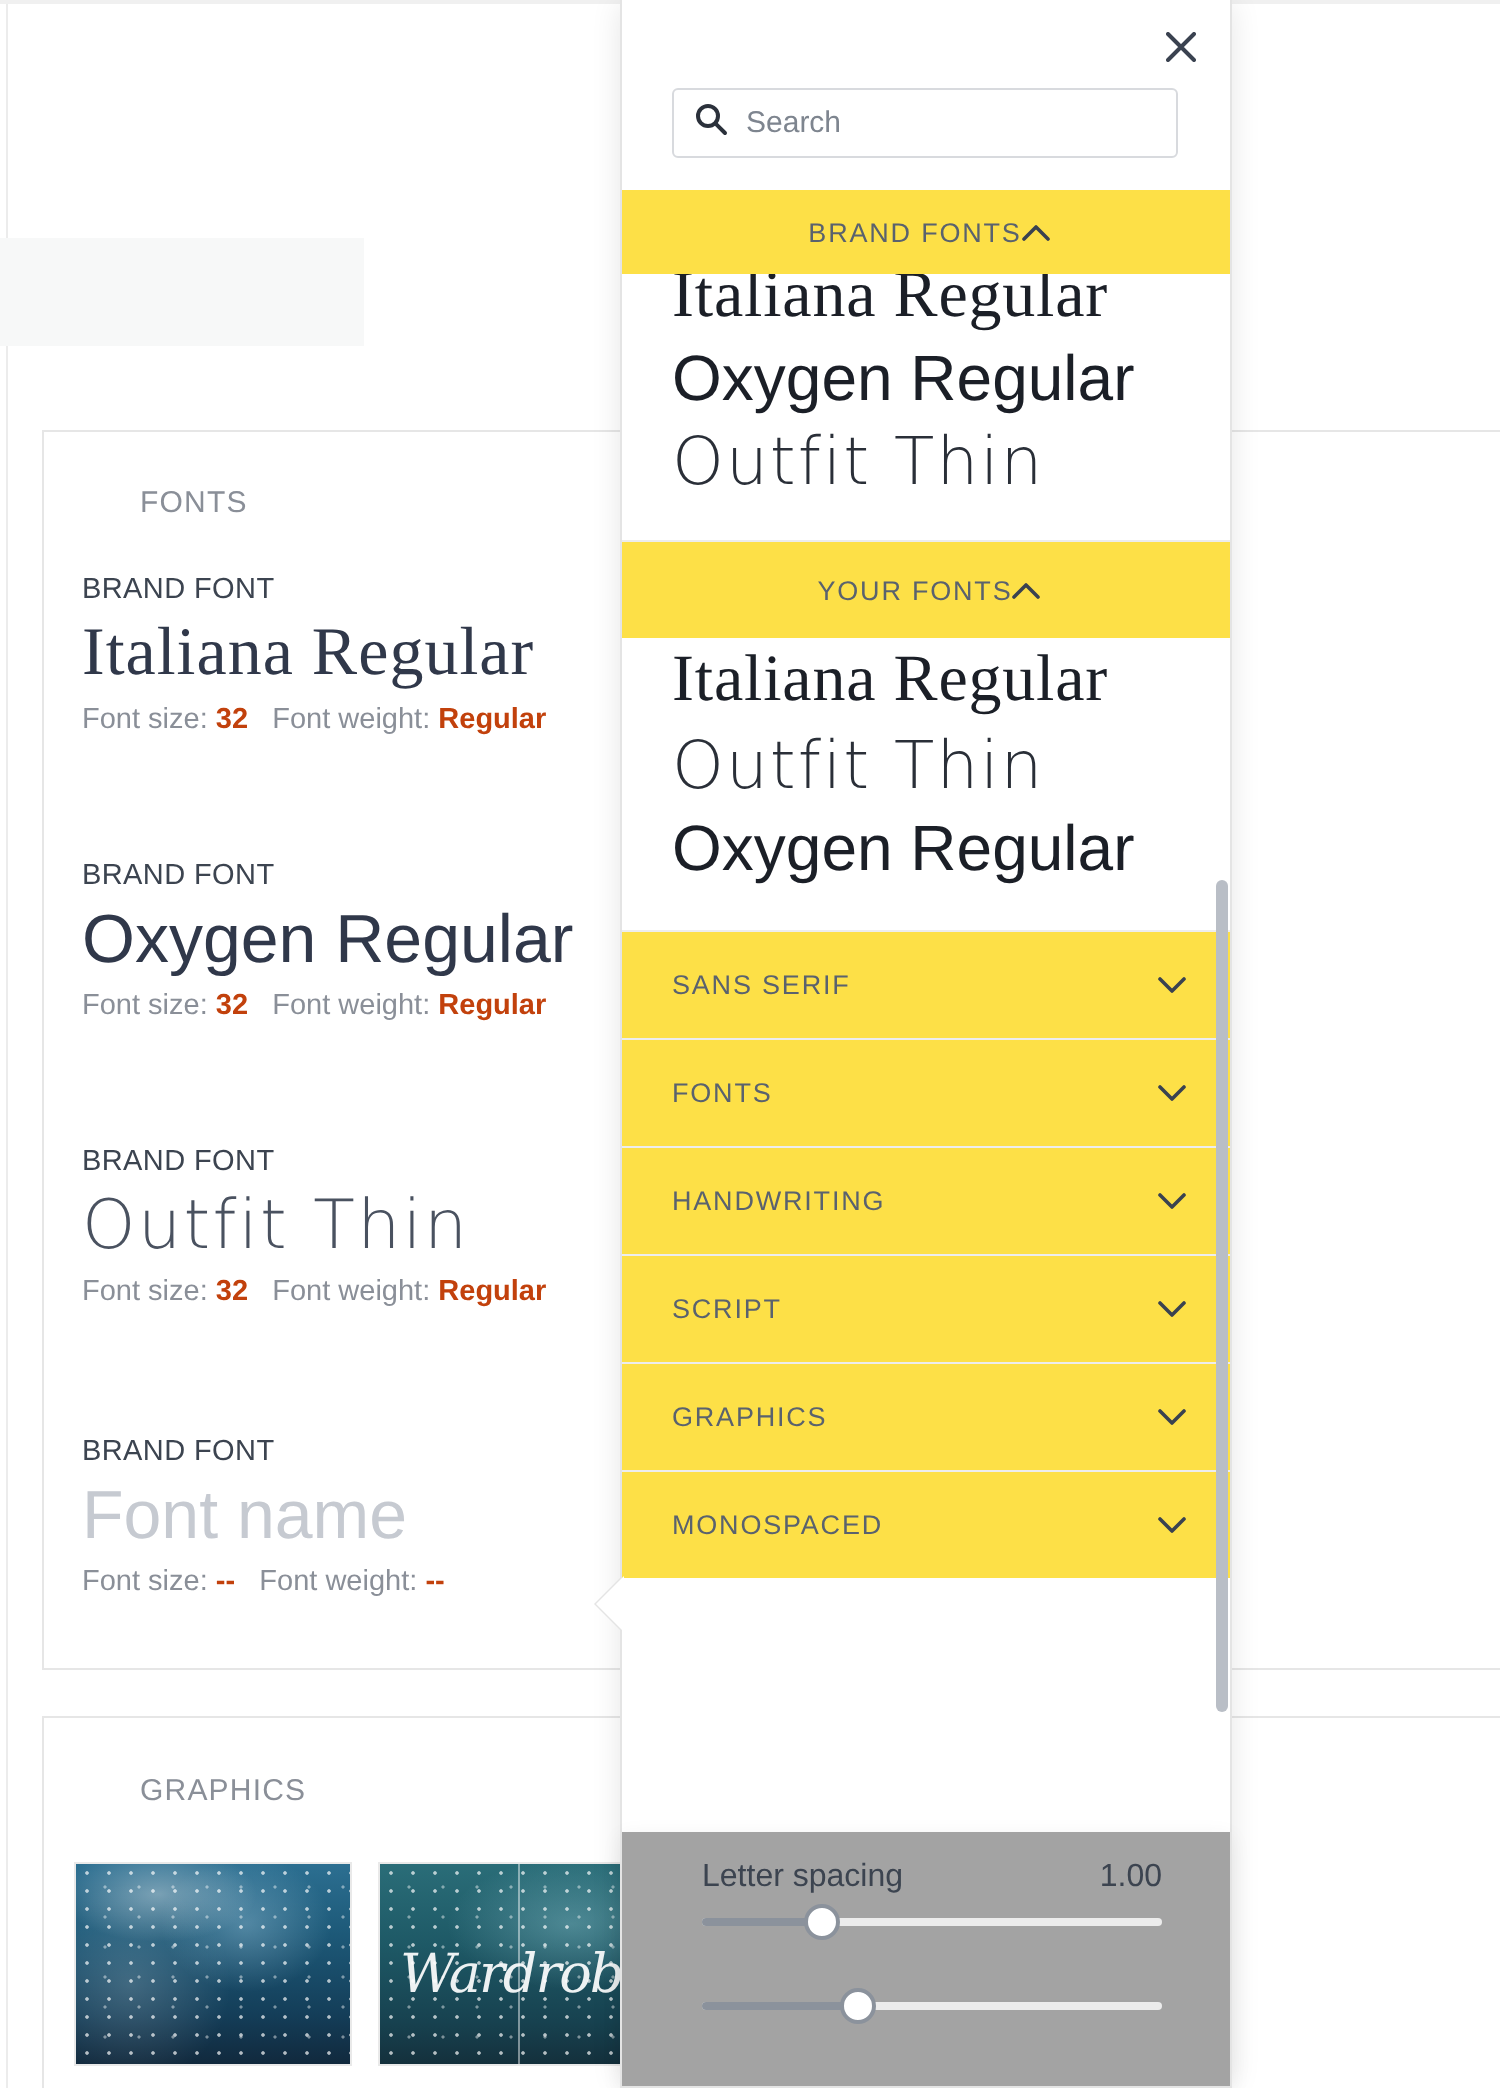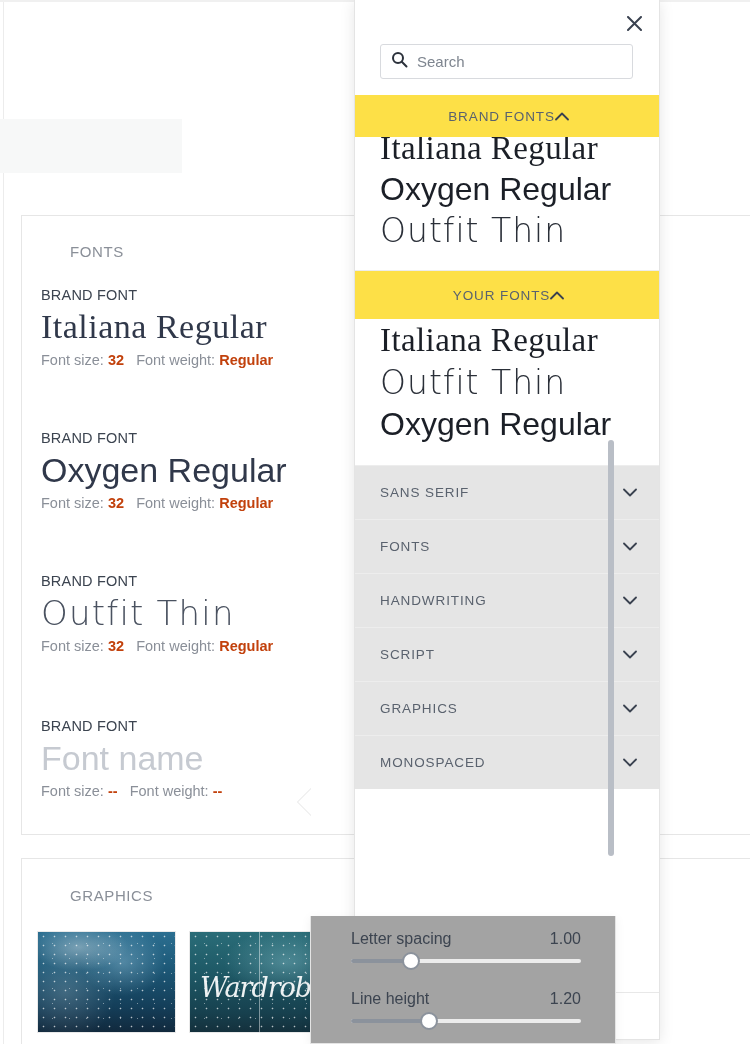--- a/index.html
+++ b/index.html
@@ -103,21 +103,20 @@
   }
 
   
   .popover {
     position: absolute; left: 310px; top: 0px; width: 306px; height: 1040px;
     background: #ffffff;
     border: 1px solid #e4e4e4;
     border-top: none;
     box-shadow: 0 2px 14px rgba(0,0,0,0.10);
     overflow: hidden;
-    margin-left: 44px;
   }
   .close-btn {
     position: absolute; right: 12px; top: 10px;
     width: 26px; height: 26px;
     display: flex; align-items: center; justify-content: center;
     cursor: pointer;
   }
   .close-btn svg { display: block; }
 
   .search-wrap { position: absolute; left: 25px; top: 44px; width: 253px; height: 35px; }
@@ -170,21 +169,21 @@
   .fr-outfit   { font-family: "DejaVu Sans", sans-serif; font-weight: 300; font-size: 33px; letter-spacing: 1px; line-height: 1.28; color: #2a2f38; }
 
   .divider { height: 1px; background: #ececec; width: 100%; }
 
   .cat-row {
     height: 54px;
     display: flex; align-items: center; justify-content: space-between;
     padding: 0 24px 0 25px;
     border-top: 1px solid #ededed;
     cursor: pointer;
-    background: #e5e5e5;
+    background: #fde047;
   }
   .cat-row .lbl { font-size: 13.5px; letter-spacing: 0.9px; color: #5a626e; }
 
   .upload-bar {
     position: absolute; left: 0; bottom: 0; width: 306px; height: 47px;
     border-top: 1px solid #e8e8e8;
     display: flex; align-items: center; justify-content: center;
     gap: 11px;
     background: #fff;
     cursor: pointer;
@@ -428,24 +427,20 @@
         <span class="slider-label">Letter spacing</span>
         <span class="slider-value">1.00</span>
       </div>
       <div class="track">
         <div class="fill" style="width:26%;"></div>
         <div class="knob" style="left:26%;"></div>
       </div>
     </div>
 
     <div class="slider-group" style="top:74px;">
-      <div class="slider-top">
-        <span class="slider-label">Line height</span>
-        <span class="slider-value">1.20</span>
-      </div>
       <div class="track">
         <div class="fill" style="width:34%;"></div>
         <div class="knob" style="left:34%;"></div>
       </div>
     </div>
 
   </div>
 
 </div>
 

